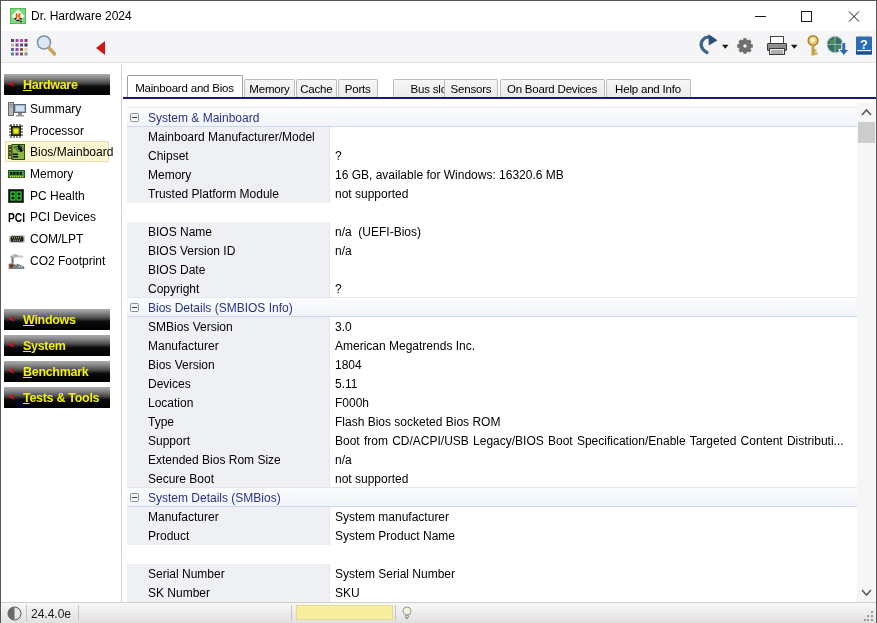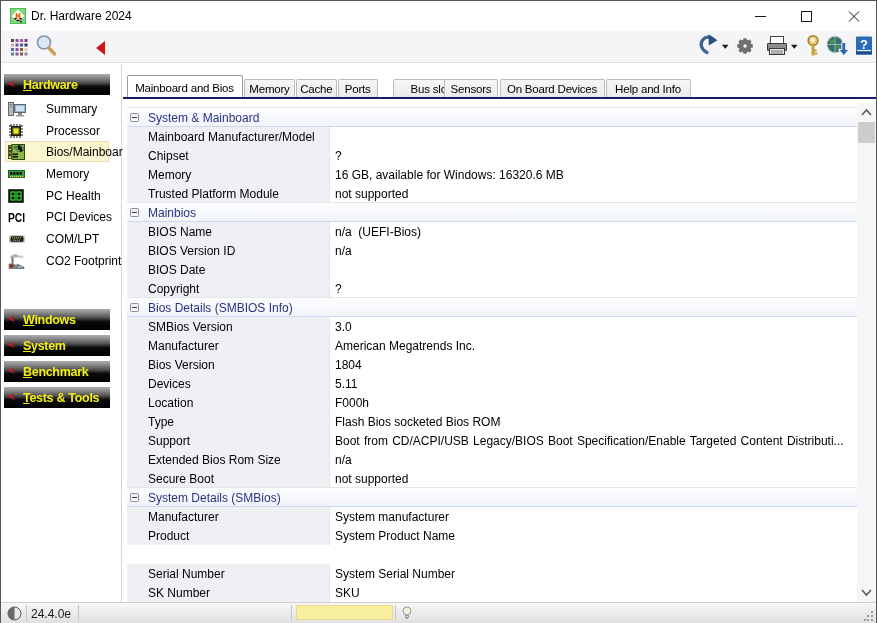--- a/index.html
+++ b/index.html
@@ -14,21 +14,21 @@
 #btnmin { left:737px; } #btnmax { left:783px; } #btnclose { left:830px; }
 
 #toolbar { position:absolute; left:1px; top:31px; width:875px; height:32px; background:#f5f4f6; border-bottom:1px solid #e2e1e3; }
 
 #sidebar { position:absolute; left:1px; top:64px; width:121px; height:538px; background:#fff; border-right:1px solid #d6d6d6; }
 .shead { position:absolute; left:3px; width:106px; height:21px; background:linear-gradient(180deg,#adadad 0%,#8e8e8e 16%,#4f4f4f 42%,#0a0a0a 60%,#000 100%); }
 .shead .txt { position:absolute; left:19px; top:3.5px; font-size:12.5px; font-weight:bold; color:#f2ee11; letter-spacing:-0.3px; }
 .shead .txt b { text-decoration:underline; font-weight:bold; }
 .shead svg { position:absolute; left:3px; top:6px; }
 .sitem { position:absolute; left:4px; width:104px; height:22px; }
-.sitem .lbl { position:absolute; left:41px; top:4px; font-size:12px; color:#000; white-space:nowrap; }
+.sitem .lbl { position:absolute; left:25px; top:4px; font-size:12px; color:#000; white-space:nowrap; }
 .sitem svg { position:absolute; left:3px; top:3px; }
 #selitem { position:absolute; left:4px; width:104px; height:21px; background:#fbf6d0; border:1px solid #e6dfae; }
 
 #content { position:absolute; left:123px; top:64px; width:753px; height:538px; background:#fff; }
 
 .tab { position:absolute; white-space:nowrap; font-size:11.5px; letter-spacing:-0.2px; color:#000; background:linear-gradient(180deg,#f7f6f5,#ecebea); border:1px solid #bdbcbc; border-bottom:none; border-radius:2px 2px 0 0; text-align:center; }
 .tab.inactive { top:15px; height:18px; line-height:18px; }
 .tab.active { top:11px; height:22px; line-height:24px; background:#fff; border:1px solid #9aa0a8; border-bottom:none; z-index:3; }
 #navline { position:absolute; left:0; top:32.5px; width:753px; height:2.5px; background:#1b1b6e; z-index:2; }
 
@@ -340,24 +340,20 @@
 <div class="trow" style="top:57px;">
         <div class="lc"></div>
         <span class="lbl">Memory</span>
         <span class="val">16 GB, available for Windows: 16320.6 MB</span>
       </div>
 <div class="trow" style="top:76px;">
         <div class="lc"></div>
         <span class="lbl">Trusted Platform Module</span>
         <span class="val">not supported</span>
       </div>
-<div class="srow" style="top:95px;">
-        <div class="mbox"></div>
-        <span class="lbl">Mainbios</span>
-      </div>
 <div class="trow" style="top:114px;">
         <div class="lc"></div>
         <span class="lbl">BIOS Name</span>
         <span class="val">n/a&nbsp;&nbsp;(UEFI-Bios)</span>
       </div>
 <div class="trow" style="top:133px;">
         <div class="lc"></div>
         <span class="lbl">BIOS Version ID</span>
         <span class="val">n/a</span>
       </div>

